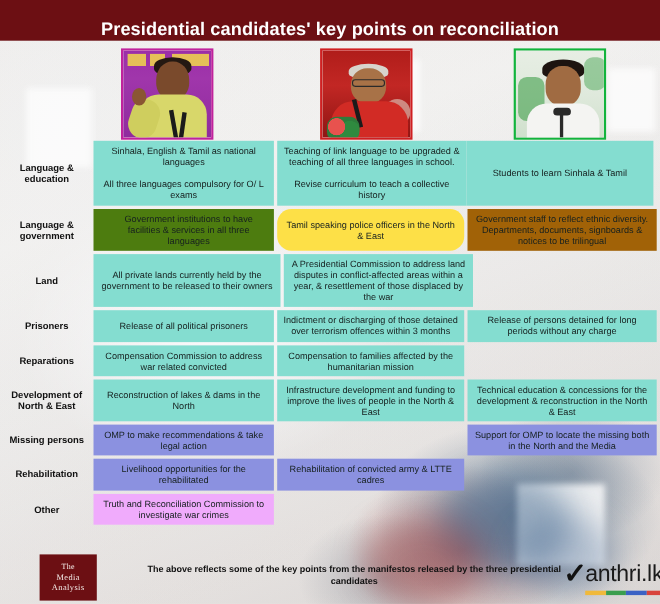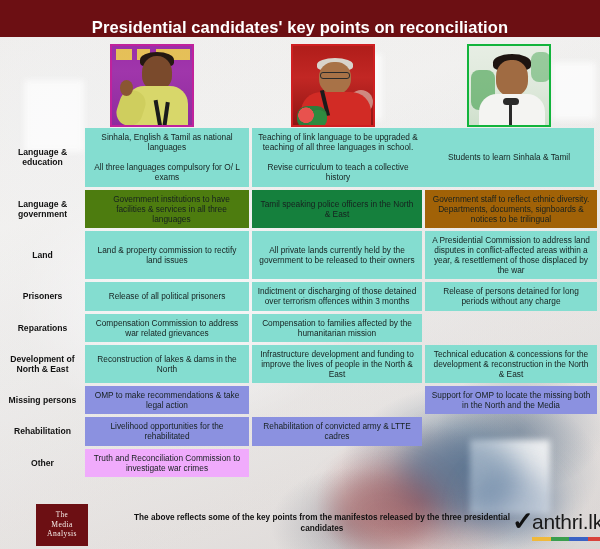--- a/index.html
+++ b/index.html
@@ -294,38 +294,37 @@
 
 All three languages compulsory for O/ L exams</div>
         <div class="cell c3 teal" style="white-space: pre-line; background: rgb(132, 221, 208);">Teaching of link language to be upgraded &amp; teaching of all three languages in school.
 
 Revise curriculum to teach a collective history</div>
         <div class="cell c2 teal" style="white-space: pre-line; background: rgb(132, 221, 208);">Students to learn Sinhala &amp; Tamil</div>
       </div>
       <div class="trow">
         <div class="rowlabel">Language &amp; government</div>
         <div class="cell c1 teal" style="white-space: pre-line; background: #4d7c0f; padding-left: 14px;">Government institutions to have facilities &amp; services in all three languages</div>
-        <div class="cell c2 teal" style="white-space: pre-line; background: #15803d;">Tamil speaking police officers in the North &amp; East</div>
+        <div class="cell c2 teal" style="white-space: pre-line; background: #fde047; border-radius: 13px;">Tamil speaking police officers in the North &amp; East</div>
         <div class="cell c3 teal" style="white-space: pre-line; background: #a16207;">Government staff to reflect ethnic diversity. Departments, documents, signboards &amp; notices to be trilingual</div>
       </div>
       <div class="trow">
         <div class="rowlabel">Land</div>
-        <div class="cell c1 teal" style="white-space: pre-line; background: rgb(132, 221, 208);">Land &amp; property commission to rectify land issues</div>
         <div class="cell c2 teal" style="white-space: pre-line; background: rgb(132, 221, 208);">All private lands currently held by the government to be released to their owners</div>
         <div class="cell c3 teal" style="white-space: pre-line; background: rgb(132, 221, 208);">A Presidential Commission to address land disputes in conflict-affected areas within a year, &amp; resettlement of those displaced by the war</div>
       </div>
       <div class="trow">
         <div class="rowlabel">Prisoners</div>
         <div class="cell c1 teal" style="white-space: pre-line; background: rgb(132, 221, 208);">Release of all political prisoners</div>
         <div class="cell c2 teal" style="white-space: pre-line; background: rgb(132, 221, 208);">Indictment or discharging of those detained over terrorism offences within 3 months</div>
         <div class="cell c3 teal" style="white-space: pre-line; background: rgb(132, 221, 208);">Release of persons detained for long periods without any charge</div>
       </div>
       <div class="trow">
         <div class="rowlabel">Reparations</div>
-        <div class="cell c1 teal" style="white-space: pre-line; background: rgb(132, 221, 208);">Compensation Commission to address war related grievances</div>
+        <div class="cell c1 teal" style="white-space: pre-line; background: rgb(132, 221, 208);">Compensation Commission to address war related convicted</div>
         <div class="cell c2 teal" style="white-space: pre-line; background: rgb(132, 221, 208);">Compensation to families affected by the humanitarian mission</div>
       </div>
       <div class="trow">
         <div class="rowlabel">Development of North &amp; East</div>
         <div class="cell c1 teal" style="white-space: pre-line; background: rgb(132, 221, 208);">Reconstruction of lakes &amp; dams in the North</div>
         <div class="cell c2 teal" style="white-space: pre-line; background: rgb(132, 221, 208);">Infrastructure development and funding to improve the lives of people in the North &amp; East</div>
         <div class="cell c3 teal" style="white-space: pre-line; background: rgb(132, 221, 208);">Technical education &amp; concessions for the development &amp; reconstruction in the North &amp; East</div>
       </div>
       <div class="trow">
         <div class="rowlabel">Missing persons</div>

